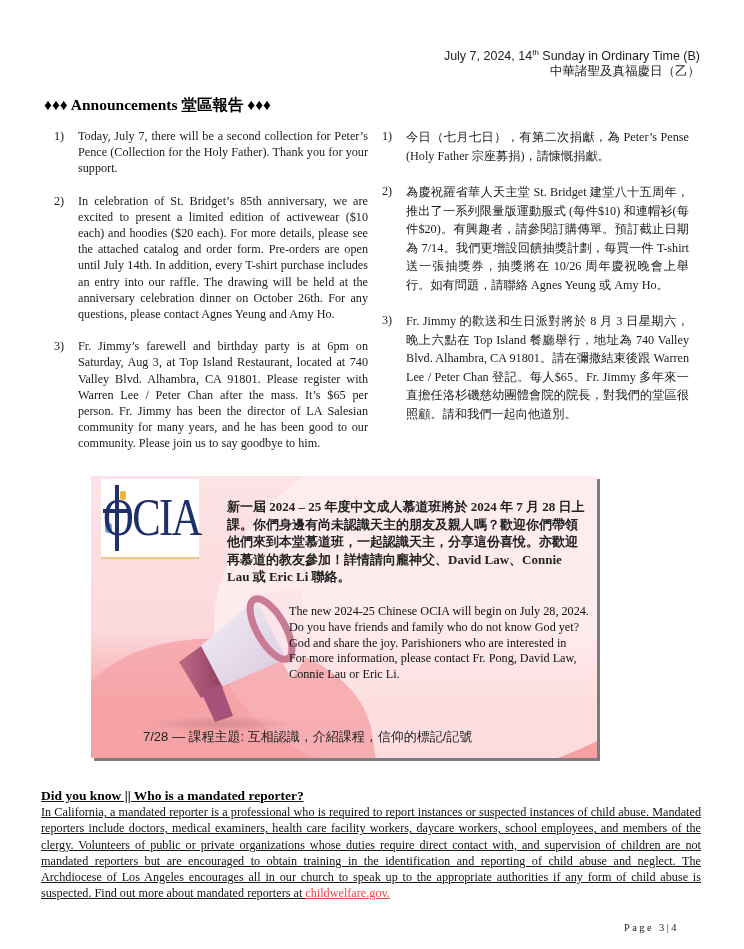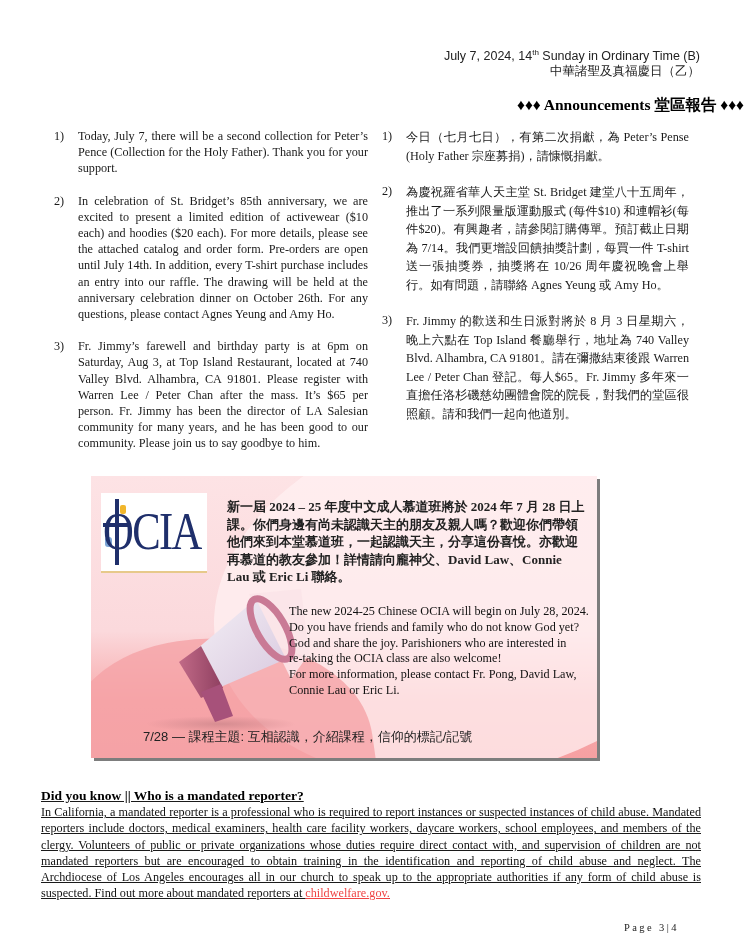--- a/index.html
+++ b/index.html
@@ -1,31 +1,31 @@
 <!DOCTYPE html>
 <html><head>
   <meta charset="utf-8">
   <style>
     html, body { margin: 0; padding: 0; background: #ffffff; }
     body { width: 744px; height: 949px; position: relative; overflow: hidden; font-family: "Liberation Serif", serif; color: #1a1a1a; }
     .header-right { position: absolute; right: 44px; top: 45px; text-align: right; font-family: "Liberation Sans", sans-serif; font-size: 12.5px; line-height: 15px; color: #222; }
     .header-right sup { font-size: 8px; }
-    .title { position: absolute; left: 0; right: 0; top: 95px; text-align: right; font-family: "Liberation Serif", serif; font-weight: bold; font-size: 15.5px; color: #000; }
+    .title { position: absolute; left: 0; right: 0; top: 95px; text-align: left; font-family: "Liberation Serif", serif; font-weight: bold; font-size: 15.5px; color: #000; padding-left: 44px; }
     .col { position: absolute; top: 128px; font-size: 12.2px; line-height: 16.2px; text-align: justify; }
     .col-left { left: 54px; width: 314px; }
     .col-right { left: 382px; width: 307px; }
     .item { display: flex; margin-bottom: 16px; }
     .num { width: 24px; flex: 0 0 24px; }
     .txt { flex: 1; }
     .col-right .txt { line-height: 18.5px; }
     .col-right .item { margin-bottom: 18px; }
     .ocia-box { position: absolute; left: 91px; top: 476px; width: 506px; height: 282px; background: linear-gradient(180deg, #fde3e5 0%, #fbd9dc 55%, #f7a9ab 80%, #f6a0a2 100%); box-shadow: 3px 3px 0 #7d7d7d; overflow: hidden; }
     .ocia-box .swoosh { position: absolute; left: 120px; top: -60px; width: 520px; height: 360px; border-radius: 50%; background: rgba(255,240,242,0.75); transform: rotate(-12deg); }
     .ocia-box .band { position: absolute; left: -20px; top: 160px; width: 300px; height: 200px; background: #f5a3a6; border-radius: 40% 60% 0 0; transform: rotate(-8deg); opacity: 0.8; }
-    .ocia-logo { position: absolute; left: 10px; top: 17px; width: 106px; height: 78px; background: #fff; border-bottom: 2px solid #e7c98a; display: flex; align-items: center; }
+    .ocia-logo { position: absolute; left: 10px; top: 3px; width: 98px; height: 78px; background: #fff; border-bottom: 2px solid #e7c98a; display: flex; align-items: center; }
     .ocia-logo .cross { width: 28px; height: 70px; position: relative; margin-left: 2px; }
     .ocia-logo .cross .v { position: absolute; left: 12px; top: 2px; width: 4px; height: 66px; background: #1f2f6b; }
     .ocia-logo .cross .h { position: absolute; left: 0; top: 26px; width: 28px; height: 4px; background: #1f2f6b; }
     .ocia-logo .cross .dot1 { position: absolute; left: 17px; top: 8px; width: 6px; height: 9px; background: #f1b62b; border-radius: 2px; }
     .ocia-logo .cross .dot2 { position: absolute; left: 2px; top: 40px; width: 7px; height: 10px; background: #7ea5d6; border-radius: 3px; }
     .ocia-logo .word { font-family: "Liberation Serif", serif; font-size: 52px; color: #1f2f6b; letter-spacing: -2px; transform: scaleX(0.82); transform-origin: left center; line-height: 1; }
     .ocia-zh { position: absolute; left: 136px; top: 22px; width: 360px; font-size: 13px; line-height: 17.5px; color: #222; font-weight: bold; }
     .ocia-en { position: absolute; left: 198px; top: 110px; width: 300px; font-size: 12.2px; line-height: 15.8px; color: #111; margin-top: 18px; }
     .megaphone { position: absolute; left: 40px; top: 108px; width: 180px; height: 150px; }
     .ocia-topic { position: absolute; left: 52px; top: 252px; font-family: "Liberation Sans", sans-serif; font-size: 13px; color: #222; }
@@ -111,21 +111,20 @@
     <path d="M60 70 L125 15 L155 75 L85 105 Z" fill="url(#mg1)"></path>
     <ellipse cx="140" cy="45" rx="14" ry="34" transform="rotate(-30 140 45)" fill="none" stroke="#c97a95" stroke-width="7"></ellipse>
     <path d="M48 78 L70 62 L92 104 L70 114 Z" fill="url(#mg2)"></path>
     <path d="M70 108 L90 100 L102 132 L84 138 Z" fill="#a7517a"></path>
   </svg>
 
   <div class="ocia-en">
     <div>The new 2024-25 Chinese OCIA will begin on July 28, 2024.</div>
     <div>Do you have friends and family who do not know God yet?</div>
     <div>God and share the joy.  Parishioners who are interested in</div>
-    <div>re-taking the OCIA class are also welcome!</div>
     <div>For more information, please contact Fr. Pong, David Law,</div>
     <div>Connie Lau or Eric Li.</div>
   </div>
 
   <div class="ocia-topic">7/28 — 課程主題: 互相認識，介紹課程，信仰的標記/記號</div>
 </div>
 
 <div class="dyk">
   <h2>Did you know || Who is a mandated reporter?</h2>
   <p><span>In California, a mandated reporter is a professional who is required to report instances or suspected instances of child abuse. Mandated reporters include doctors, medical examiners, health care facility workers, daycare workers, school employees, and members of the clergy. Volunteers of public or private organizations whose duties require direct contact with, and supervision of children are not mandated reporters but are encouraged to obtain training in the identification and reporting of child abuse and neglect. The Archdiocese of Los Angeles encourages all in our church to speak up to the appropriate authorities if any form of child abuse is suspected. Find out more about mandated reporters at </span><a>childwelfare.gov.</a></p>

